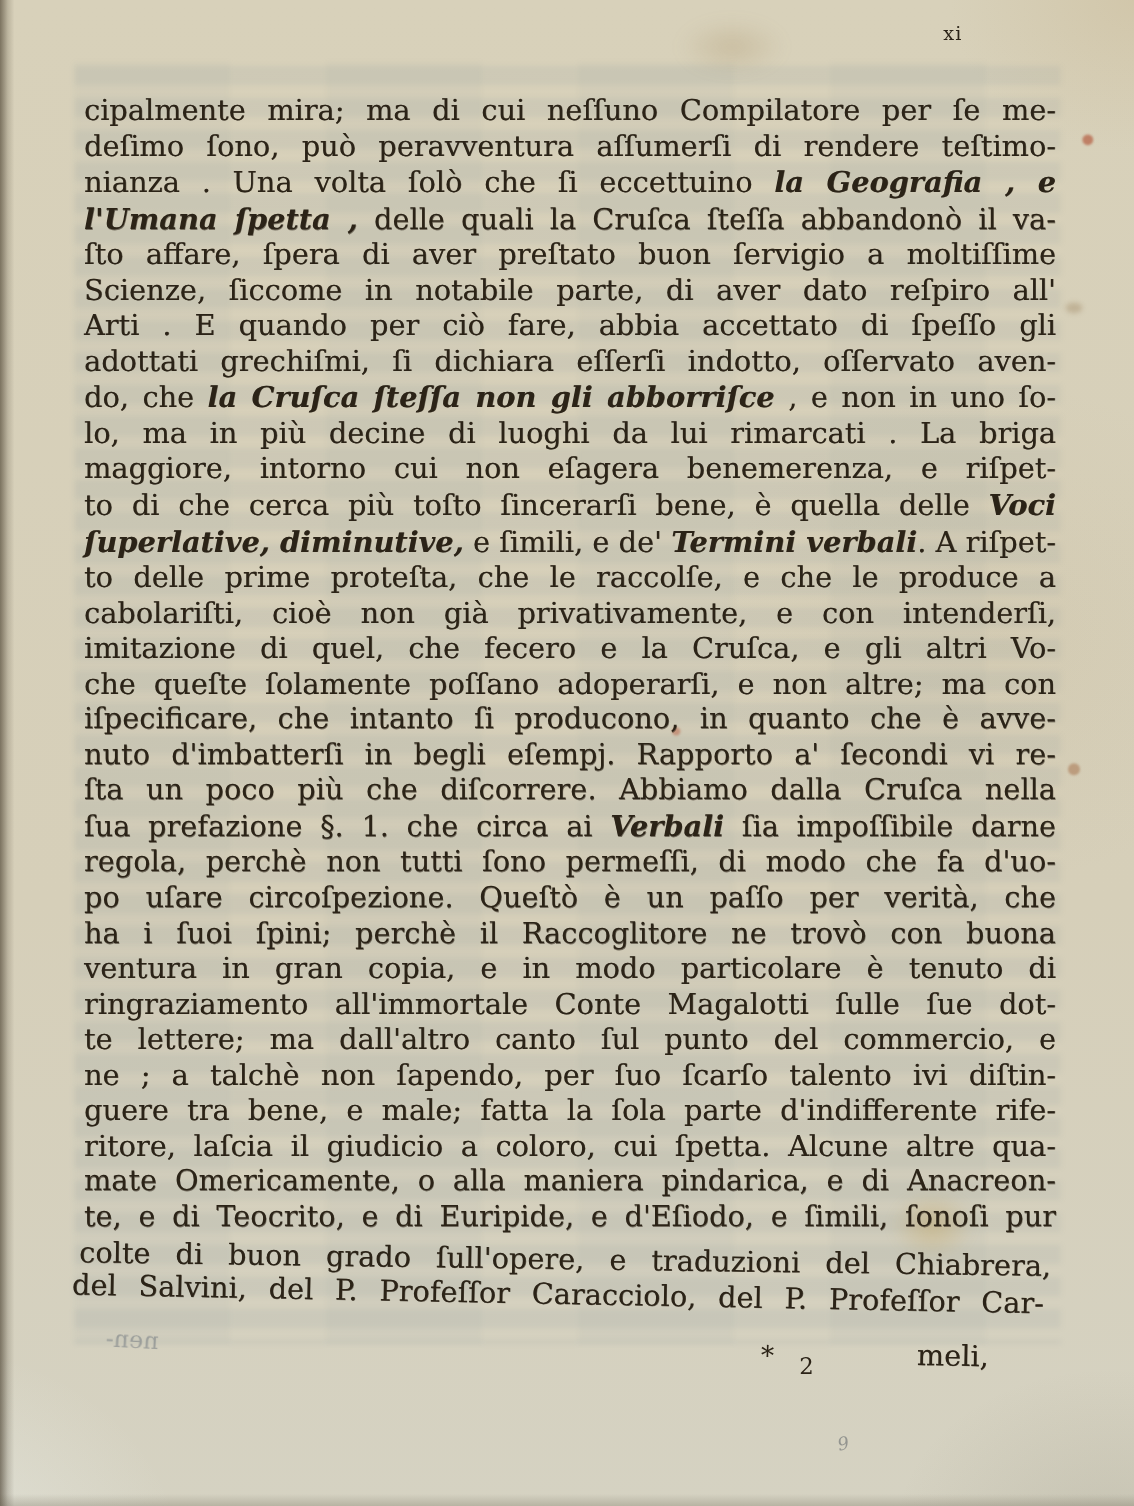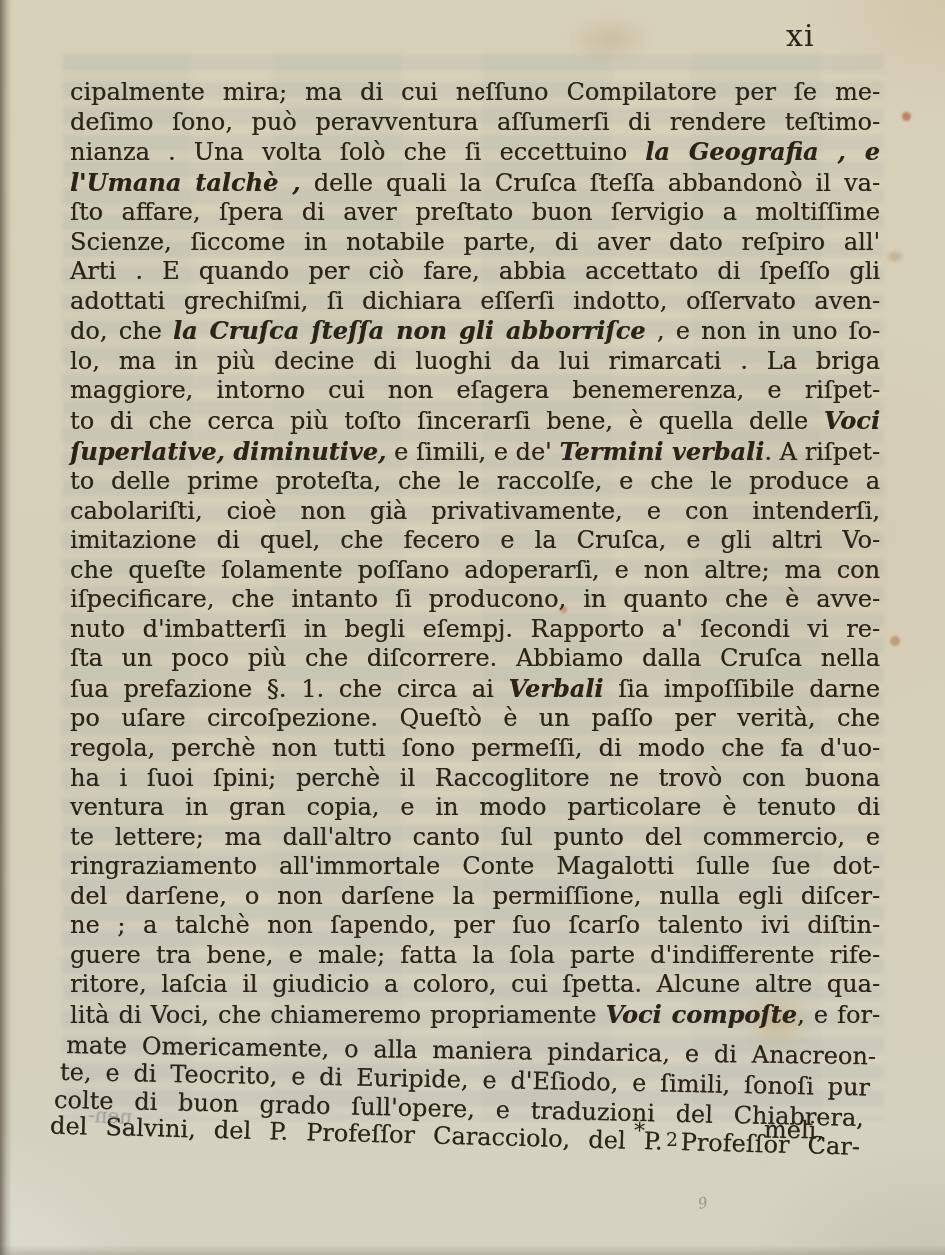--- a/index.html
+++ b/index.html
@@ -17,21 +17,21 @@
   }
   .edge-left{position:absolute;left:0;top:0;bottom:0;width:12px;
     background:linear-gradient(to right, rgba(62,52,36,0.60), rgba(62,52,36,0.18) 55%, transparent);}
   .edge-bottom{position:absolute;left:0;bottom:0;width:100%;height:10px;
     background:linear-gradient(to top, rgba(95,88,70,0.25), transparent);}
   .bands{position:absolute;left:62px;top:52px;width:822px;height:1068px;
     background:
       repeating-linear-gradient(180deg, rgba(120,140,148,0.10) 3px, rgba(120,140,148,0.10) 19px, transparent 19px, transparent 29.55px),
       repeating-linear-gradient(90deg, rgba(120,140,148,0.05) 0 130px, transparent 130px 210px);
     filter:blur(2px);}
-  .pagenum{position:absolute;left:786px;top:18px;font-size:30px;letter-spacing:1px;}
+  .pagenum{position:absolute;left:786px;top:18px;font-size:16px;letter-spacing:1px;}
   .text-block{position:absolute;left:70px;top:50px;width:810px;margin-top:28px;}
   .line{
     font-size:24px;line-height:29.55px;white-space:nowrap;
     text-align:justify;text-align-last:justify;
     text-shadow:0.35px 0.3px 0.5px rgba(43,35,23,0.55);
   }
   .line .it{font-style:italic;font-weight:bold;}
   .line:nth-child(33){transform:rotate(0.8deg) translateX(-4px);transform-origin:left center;}
   .line:nth-child(34){transform:rotate(1.1deg) translateX(-10px);transform-origin:left center;margin-top:-2px;}
   .line:nth-child(35){transform:rotate(1.3deg) translateX(-16px);transform-origin:left center;margin-top:-2px;}
@@ -68,49 +68,47 @@
   <div class="stain stain-d"></div>
   <div class="stain stain-e"></div>
   <div class="stain stain-f"></div>
 
   <div class="pagenum">xi</div>
 
   <div class="text-block">
       <div class="line"><span>cipalmente mira; ma di cui neſſuno Compilatore per ſe me-</span></div>
       <div class="line"><span>deſimo ſono, può peravventura aſſumerſi di rendere teſtimo-</span></div>
       <div class="line"><span>nianza . Una volta ſolò che ſi eccettuino </span><span class="it">la Geografia , e</span></div>
-      <div class="line"><span class="it">l'Umana talchè ,</span><span> delle quali la Cruſca ſteſſa abbandonò il va-</span></div>
+      <div class="line"><span class="it">l'Umana ſpetta ,</span><span> delle quali la Cruſca ſteſſa abbandonò il va-</span></div>
       <div class="line"><span>ſto affare, ſpera di aver preſtato buon ſervigio a moltiſſime</span></div>
       <div class="line"><span>Scienze, ſiccome in notabile parte, di aver dato reſpiro all'</span></div>
       <div class="line"><span>Arti . E quando per ciò fare, abbia accettato di ſpeſſo gli</span></div>
       <div class="line"><span>adottati grechiſmi, ſi dichiara eſſerſi indotto, oſſervato aven-</span></div>
       <div class="line"><span>do, che </span><span class="it">la Cruſca ſteſſa non gli abborriſce</span><span> , e non in uno ſo-</span></div>
       <div class="line"><span>lo, ma in più decine di luoghi da lui rimarcati . La briga</span></div>
       <div class="line"><span>maggiore, intorno cui non eſagera benemerenza, e riſpet-</span></div>
       <div class="line"><span>to di che cerca più toſto ſincerarſi bene, è quella delle </span><span class="it">Voci</span></div>
       <div class="line"><span class="it">ſuperlative, diminutive,</span><span> e ſimili, e de' </span><span class="it">Termini verbali</span><span>. A riſpet-</span></div>
       <div class="line"><span>to delle prime proteſta, che le raccolſe, e che le produce a</span></div>
       <div class="line"><span>cabolariſti, cioè non già privativamente, e con intenderſi,</span></div>
       <div class="line"><span>imitazione di quel, che fecero e la Cruſca, e gli altri Vo-</span></div>
       <div class="line"><span>che queſte ſolamente poſſano adoperarſi, e non altre; ma con</span></div>
       <div class="line"><span>iſpecificare, che intanto ſi producono, in quanto che è avve-</span></div>
       <div class="line"><span>nuto d'imbatterſi in begli eſempj. Rapporto a' ſecondi vi re-</span></div>
       <div class="line"><span>ſta un poco più che diſcorrere. Abbiamo dalla Cruſca nella</span></div>
       <div class="line"><span>ſua prefazione §. 1. che circa ai </span><span class="it">Verbali</span><span> ſia impoſſibile darne</span></div>
+      <div class="line"><span>regola, perchè non tutti ſono permeſſi, di modo che fa d'uo-</span></div>
       <div class="line"><span>po uſare circoſpezione. Queſtò è un paſſo per verità, che</span></div>
-      <div class="line"><span>regola, perchè non tutti ſono permeſſi, di modo che fa d'uo-</span></div>
       <div class="line"><span>ha i ſuoi ſpini; perchè il Raccoglitore ne trovò con buona</span></div>
       <div class="line"><span>ventura in gran copia, e in modo particolare è tenuto di</span></div>
+      <div class="line"><span>ringraziamento all'immortale Conte Magalotti ſulle ſue dot-</span></div>
       <div class="line"><span>te lettere; ma dall'altro canto ſul punto del commercio, e</span></div>
-      <div class="line"><span>ringraziamento all'immortale Conte Magalotti ſulle ſue dot-</span></div>
-      <div class="line"><span>del darſene, o non darſene la permiſſione, nulla egli diſcer-</span></div>
       <div class="line"><span>ne ; a talchè non ſapendo, per ſuo ſcarſo talento ivi diſtin-</span></div>
       <div class="line"><span>guere tra bene, e male; fatta la ſola parte d'indifferente rife-</span></div>
       <div class="line"><span>ritore, laſcia il giudicio a coloro, cui ſpetta. Alcune altre qua-</span></div>
-      <div class="line"><span>lità di Voci, che chiameremo propriamente </span><span class="it">Voci compoſte</span><span>, e for-</span></div>
       <div class="line"><span>mate Omericamente, o alla maniera pindarica, e di Anacreon-</span></div>
       <div class="line"><span>te, e di Teocrito, e di Euripide, e d'Eſiodo, e ſimili, ſonoſi pur</span></div>
       <div class="line"><span>colte di buon grado ſull'opere, e traduzioni del Chiabrera,</span></div>
       <div class="line"><span>del Salvini, del P. Profeſſor Caracciolo, del P. Profeſſor Car-</span></div>
     </div>
 
   <div class="sig-star">*</div>
   <div class="sig-num">2</div>
   <div class="catchword">meli,</div>
 

